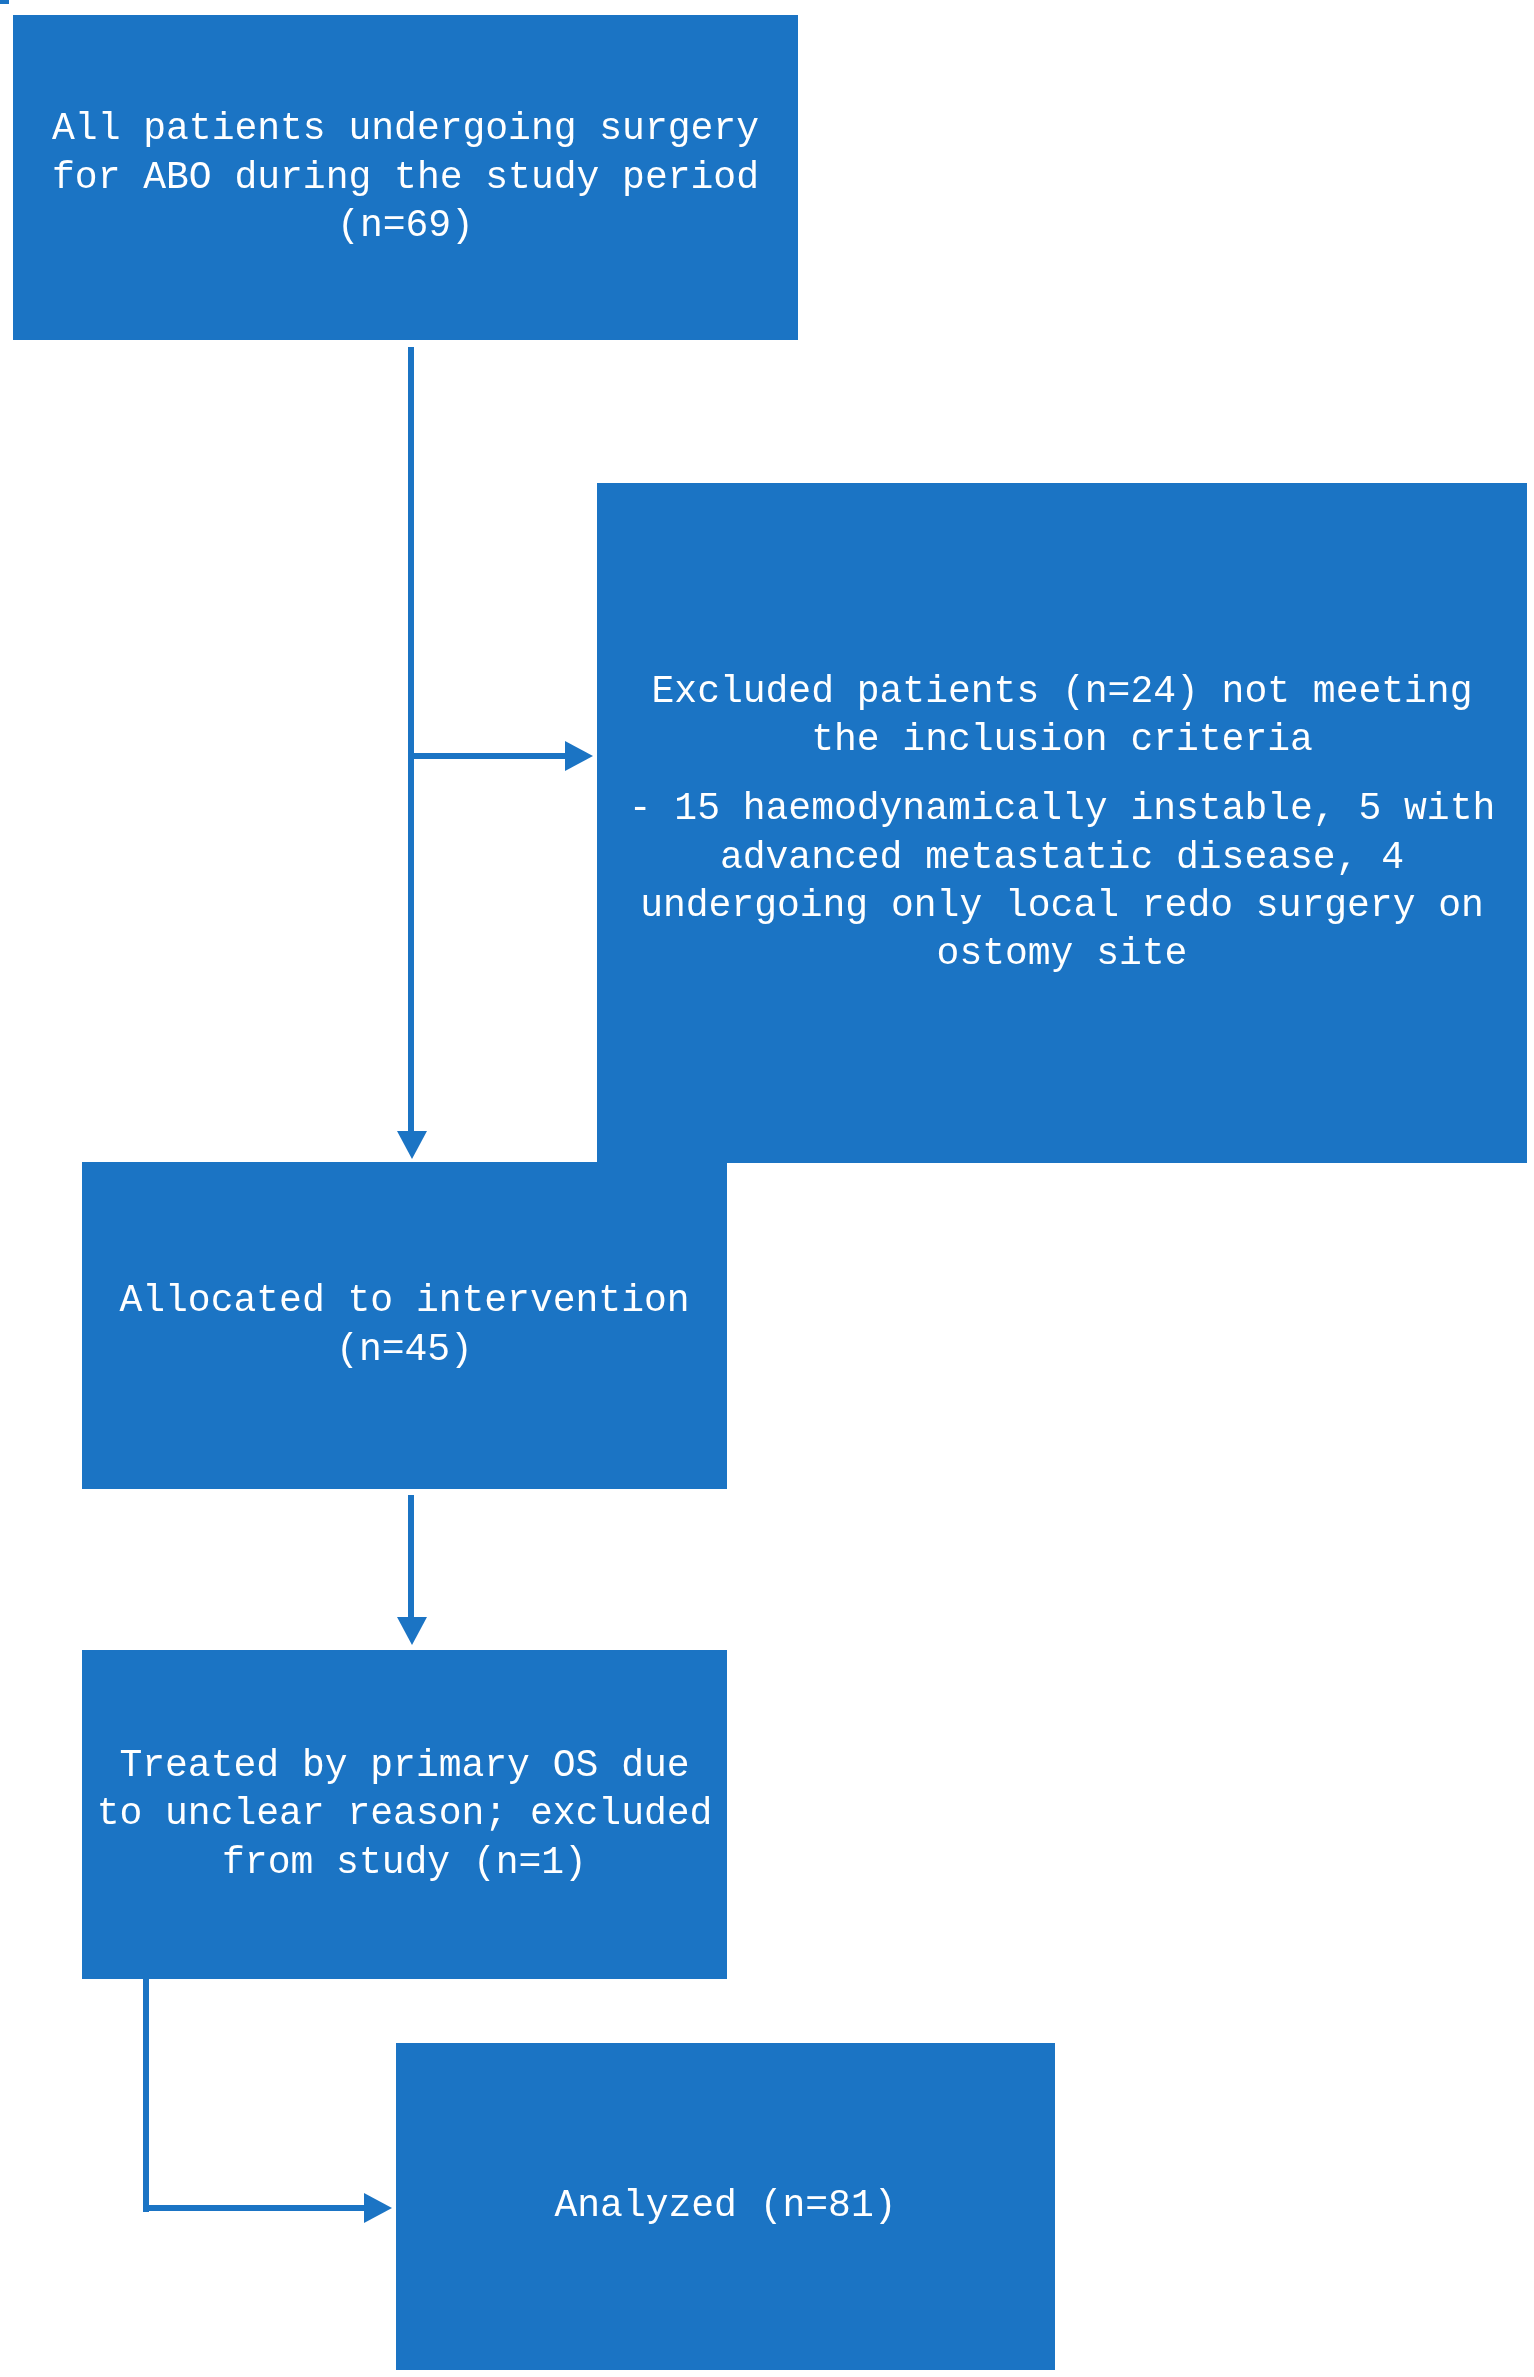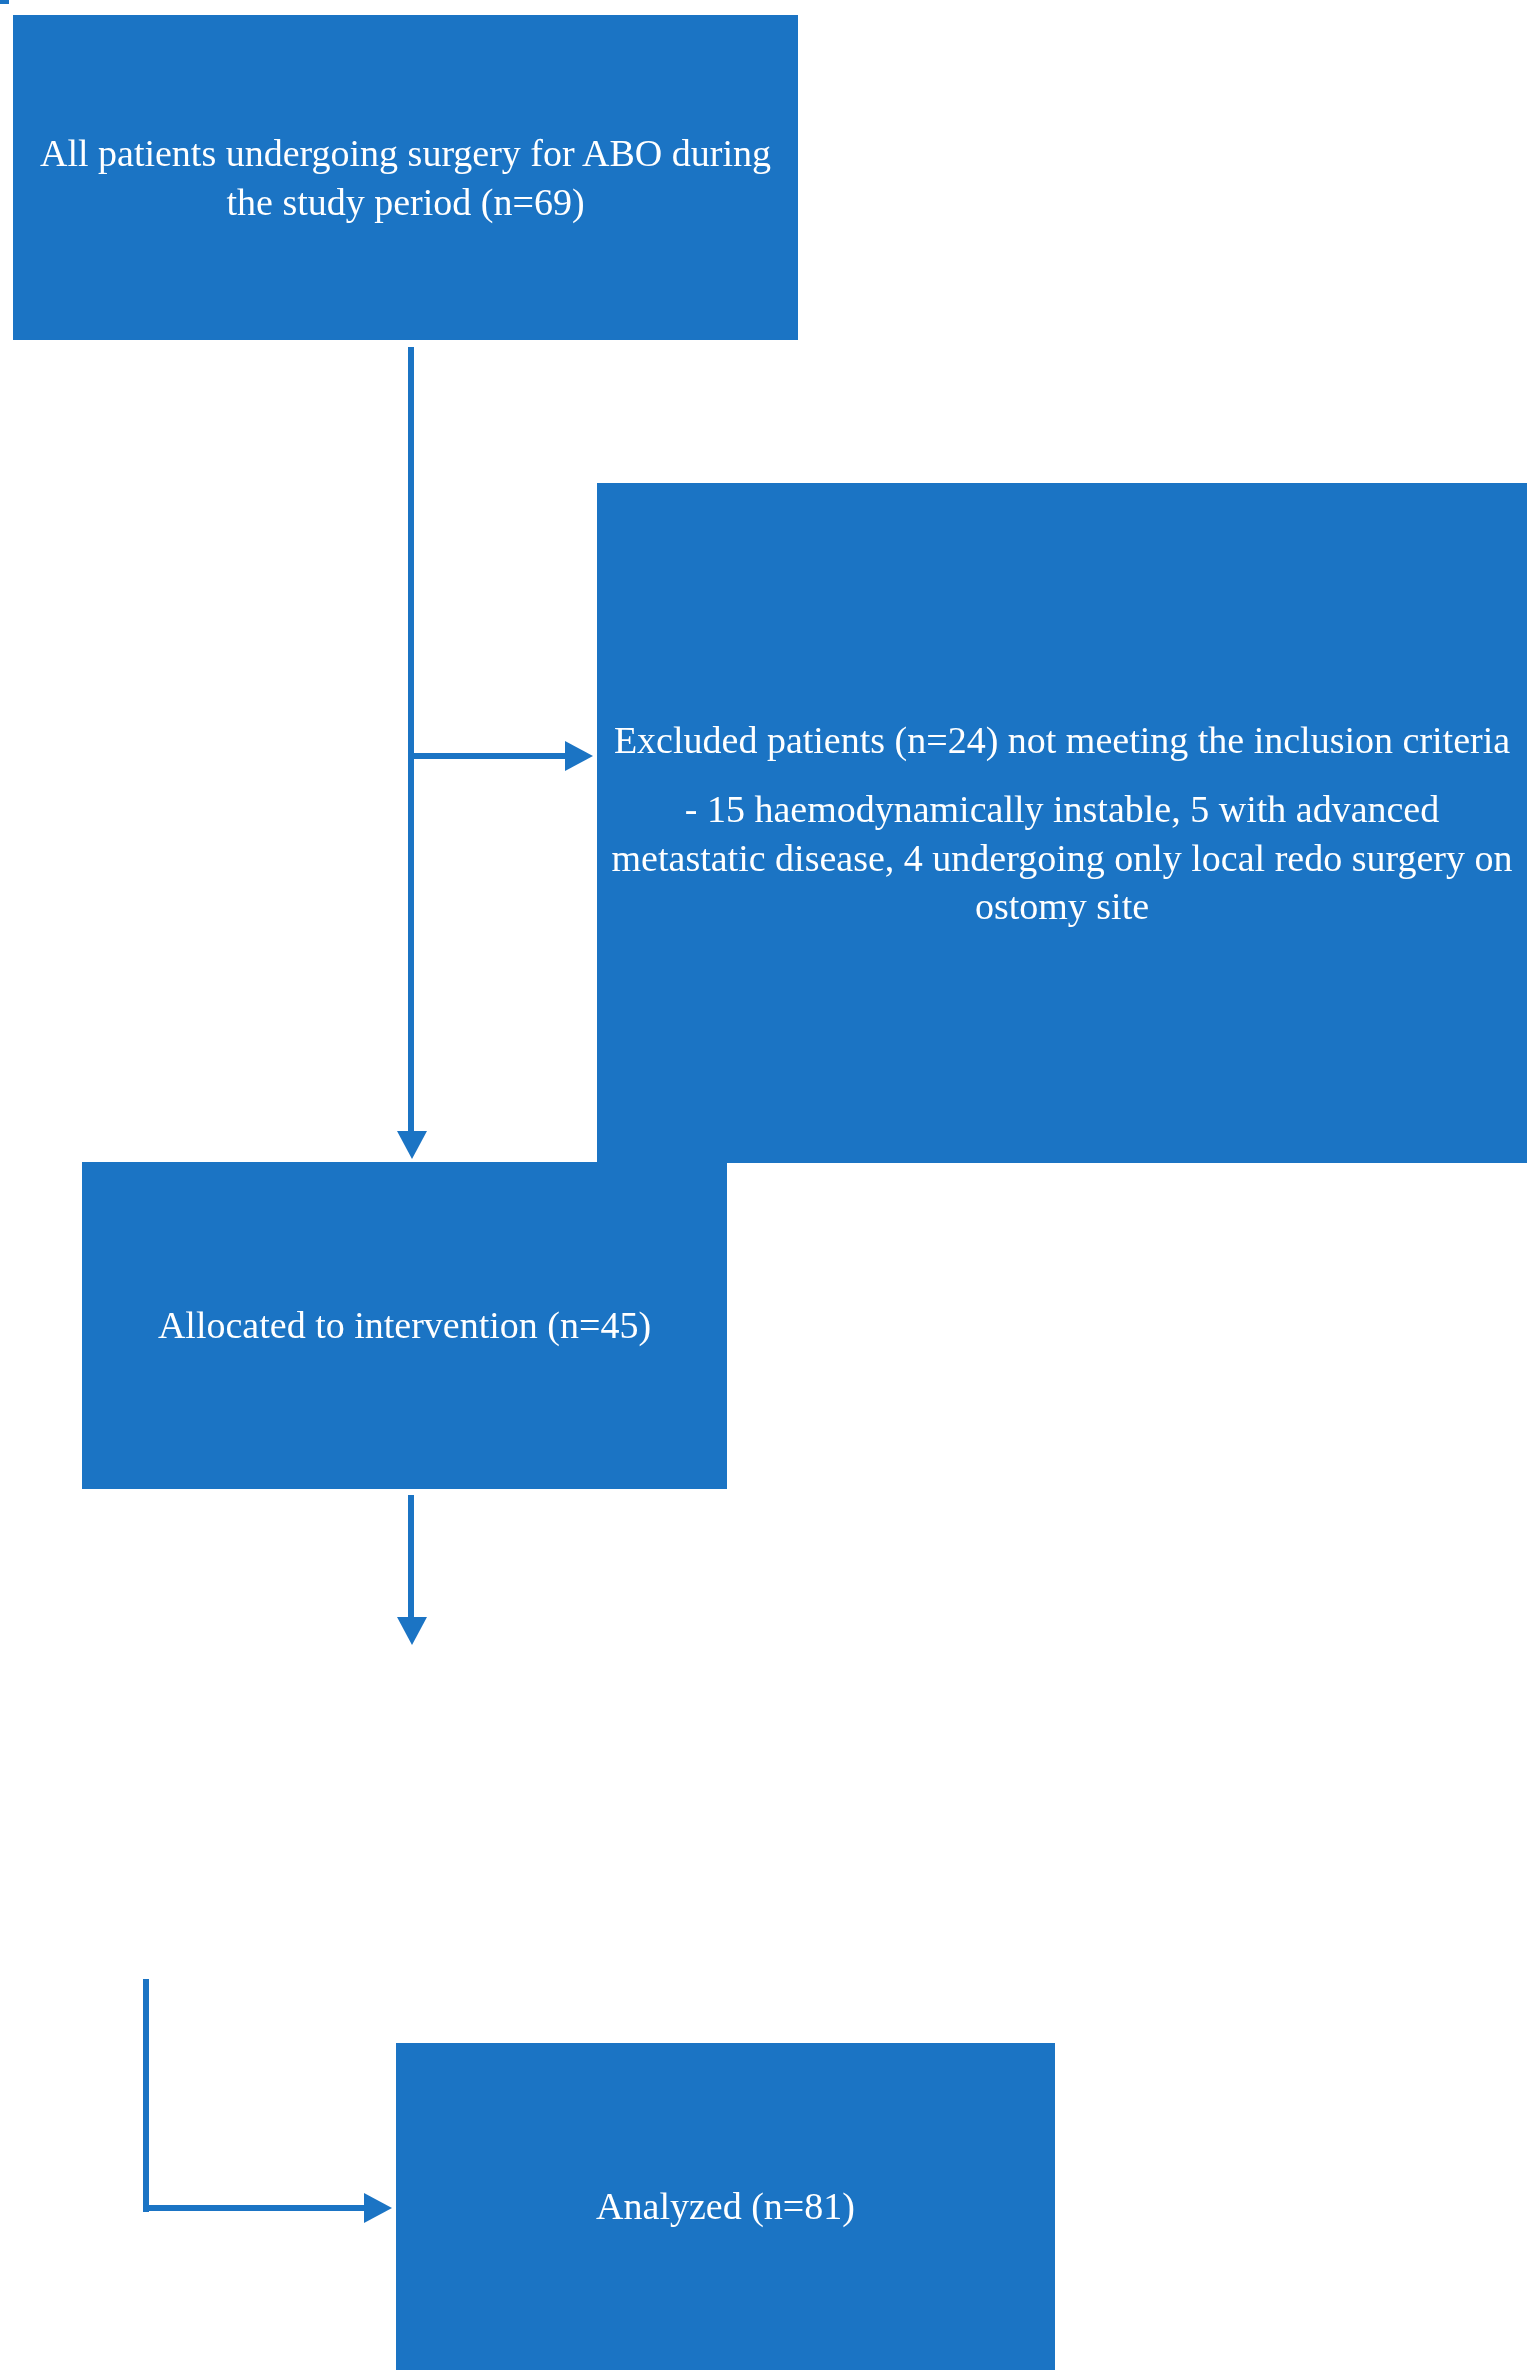--- a/index.html
+++ b/index.html
@@ -22,20 +22,21 @@
     color:var(--text);
     display:flex;
     flex-direction:column;
     align-items:center;
     justify-content:center;
     text-align:center;
     font-size:38px;
     line-height:1.27;
     padding:0 14px;
     box-sizing:border-box;
+    font-family:Liberation Mono, monospace;
   }
   .line{
     position:absolute;
     background:var(--accent);
   }
   .arrow-head-down{
     position:absolute;width:0;height:0;
     border-left:15.2px solid transparent;
     border-right:15.2px solid transparent;
     border-top:28px solid var(--accent);
@@ -71,20 +72,23 @@
     <div class="excluded-details">- 15 haemodynamically instable, 5 with advanced metastatic disease, 4 undergoing only local redo surgery on ostomy site</div>
   </div>
 
   <div class="box" style="left:82px; top:1162px; width:645px; height:327px;justify-content:center;">
     <div>Allocated to intervention (n=45)</div>
   </div>
 
   <div class="line" style="left:408px; top:1495px; width:6.2px; height:124px;"></div>
   <div class="arrow-head-down" style="left:397px; top:1617px;"></div>
 
+  <div class="box" style="left:82px; top:1650px; width:645px; height:329px;">
+    <div>Treated by primary OS due to unclear reason; excluded from study (n=1)</div>
+  </div>
 
   <div class="line" style="left:143px; top:1979px; width:6.2px; height:233px;"></div>
   <div class="line" style="left:143px; top:2205px; width:222px; height:6.2px;"></div>
   <div class="arrow-head-right" style="left:364px; top:2193px;"></div>
 
   <div class="box" style="left:396px; top:2043px; width:659px; height:327px;">
     <div>Analyzed (n=81)</div>
   </div>
 
 </div>

